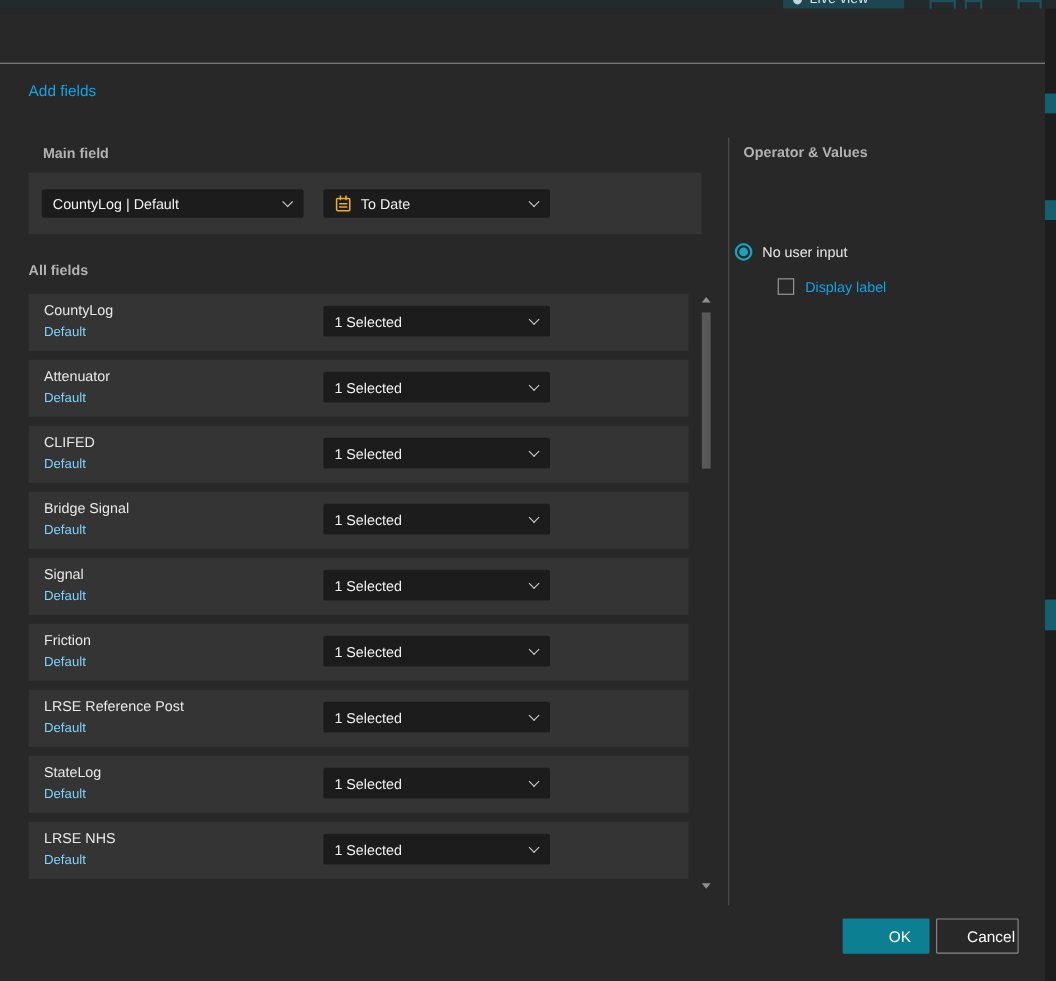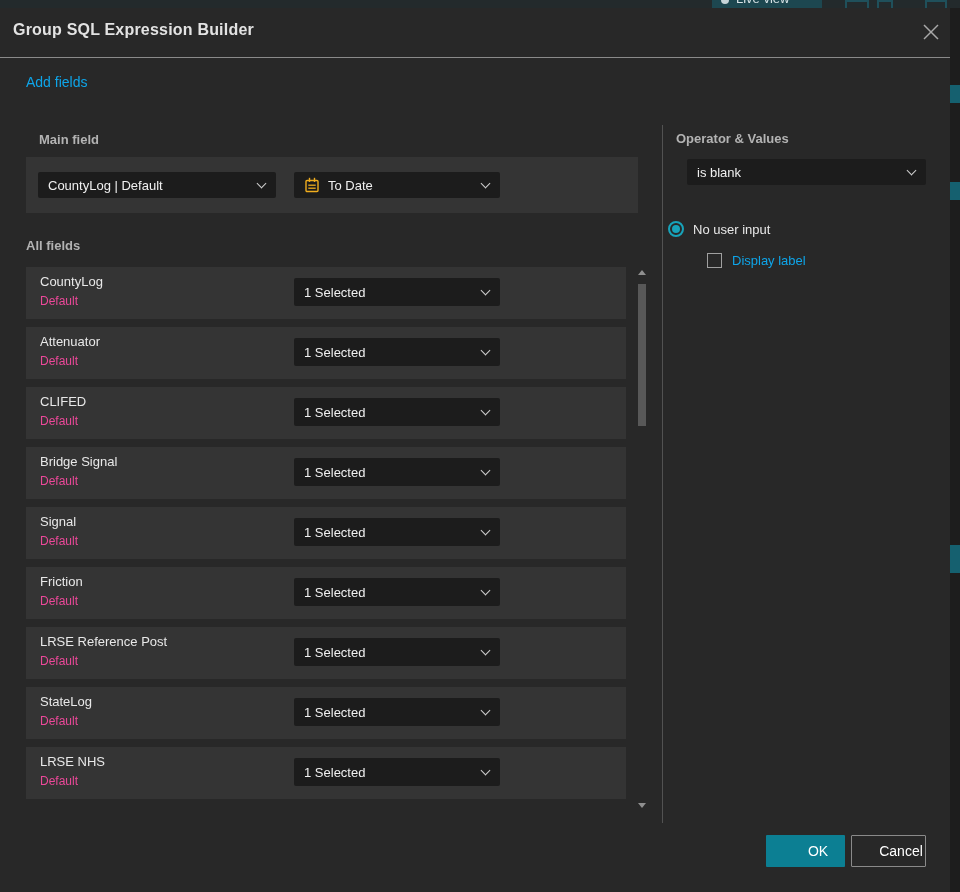--- a/index.html
+++ b/index.html
@@ -40,21 +40,21 @@
     border-right:1.5px solid #cfcfcf; border-bottom:1.5px solid #cfcfcf; transform:rotate(45deg); }
   
   .main-panel { position:absolute; left:26px; top:149px; width:612px; height:56px; background:#343434; }
   .dd-field { left:12px; top:15px; width:238px; height:26px; }
   .dd-date  { left:268px; top:15px; width:206px; height:26px; gap:8px; }
   .cal-icon { display:inline-block; width:16px; height:16px; flex:0 0 16px; }
   
   .list { position:absolute; left:26px; top:259px; width:600px; }
   .row { position:relative; width:600px; height:52px; background:#343434; margin-bottom:8px; }
   .row .name { position:absolute; left:14px; top:7px; font-size:13px; color:#e8e8e8; }
-  .row .sub  { position:absolute; left:14px; top:27px; font-size:12px; color:#ec4899; }
+  .row .sub  { position:absolute; left:14px; top:27px; font-size:12px; color:#7dd3fc; }
   .row .dd   { left:268px; top:11px; width:206px; height:28px; }
   
   .scrollbar { position:absolute; left:634px; top:258px; width:16px; height:546px; }
   .sb-arrow { position:absolute; left:50%; margin-left:-4px; width:0; height:0; border-left:4px solid transparent; border-right:4px solid transparent; }
   .sb-up   { top:4px; border-bottom:5px solid #8f8f8f; }
   .sb-down { bottom:4px; border-top:5px solid #8f8f8f; }
   .sb-thumb { position:absolute; left:4px; top:18px; width:8px; height:142px; background:#585858; }
   
   .v-divider { position:absolute; left:662px; top:117px; width:1px; height:698px; background:#525252; }
   .dd-operator { left:687px; top:151px; width:239px; height:26px; }
@@ -84,29 +84,20 @@
 </div>
 
 <div class="backdrop-right">
   <div class="br-teal t1"></div>
   <div class="br-teal t2"></div>
   <div class="br-teal t3"></div>
 </div>
 
 <div class="modal">
 
-  <div class="modal-header">
-    <div class="modal-title">Group SQL Expression Builder</div>
-    <div class="close-btn">
-      <svg width="18" height="18" viewBox="0 0 18 18">
-        <line x1="2" y1="2" x2="16" y2="16" stroke="#a8a8a8" stroke-width="1.5"></line>
-        <line x1="16" y1="2" x2="2" y2="16" stroke="#a8a8a8" stroke-width="1.5"></line>
-      </svg>
-    </div>
-  </div>
   <div class="header-divider"></div>
 
   <div class="section-heading">Add fields</div>
 
   <div class="sub-label lbl-main-field">Main field</div>
   <div class="main-panel">
     <div class="dd dd-field">
       <span>CountyLog | Default</span>
       <span class="chev"></span>
     </div>
@@ -209,24 +200,20 @@
 
   <div class="scrollbar">
     <div class="sb-arrow sb-up"></div>
     <div class="sb-thumb"></div>
     <div class="sb-arrow sb-down"></div>
   </div>
 
   <div class="v-divider"></div>
 
   <div class="sub-label lbl-operator">Operator &amp; Values</div>
-  <div class="dd dd-operator">
-    <span>is blank</span>
-    <span class="chev"></span>
-  </div>
   <div class="radio-row">
     <span class="radio checked" id="nui-radio"></span>
     <span class="rlabel">No user input</span>
   </div>
   <div class="check-row">
     <span class="checkbox" id="dl-check"></span>
     <span class="clabel">Display label</span>
   </div>
 
   <div class="btn btn-ok">OK</div>

